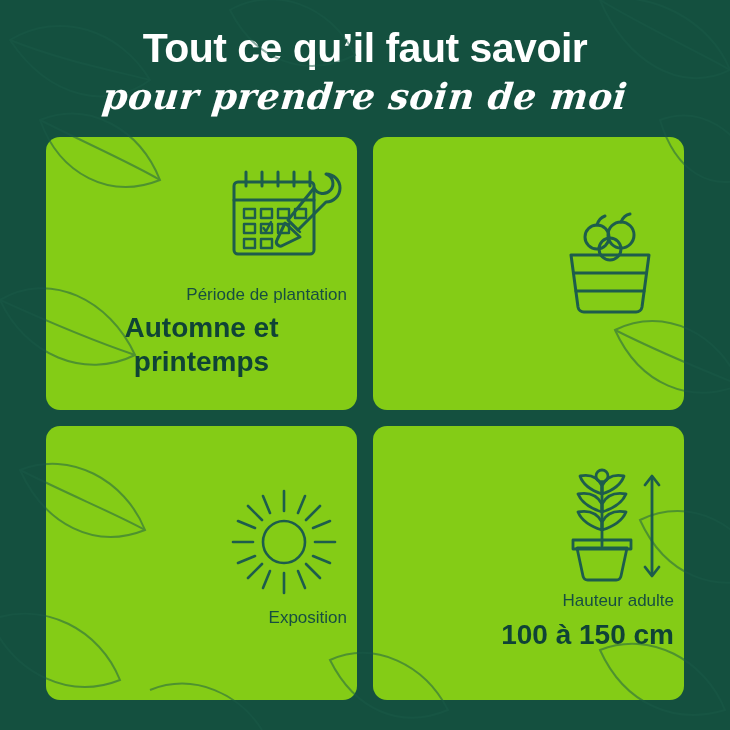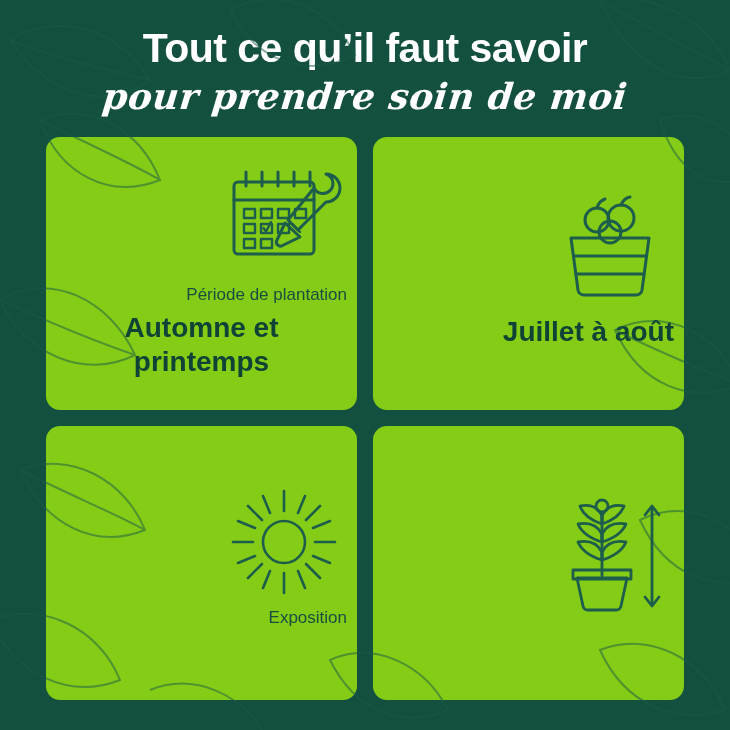--- a/index.html
+++ b/index.html
@@ -175,21 +175,20 @@
           <circle cx="48" cy="26" r="12"></circle>
           <circle cx="72" cy="24" r="13"></circle>
           <circle cx="61" cy="38" r="11"></circle>
           <path d="M48 14 q2 -7 8 -9"></path>
           <path d="M72 11 q3 -7 9 -8"></path>
           <path d="M22 44 h78 l-7 52 a6 6 0 0 1 -6 5 H35 a6 6 0 0 1 -6 -5 Z"></path>
           <path d="M25 62 h72"></path>
           <path d="M27 80 h68"></path>
         </svg>
       </div>
-      <div class="card-value">Juillet à août</div>
     </div>
 
     <div class="card">
       <div class="card-icon">
         <svg width="125" height="115" viewBox="0 0 125 115" fill="none" stroke="#1d5d4c" stroke-width="2.6" stroke-linecap="round" xmlns="http://www.w3.org/2000/svg">
           <circle cx="62" cy="57" r="21"></circle>
           <line x1="62" y1="6" x2="62" y2="26"></line>
           <line x1="62" y1="88" x2="62" y2="108"></line>
           <line x1="11" y1="57" x2="31" y2="57"></line>
           <line x1="93" y1="57" x2="113" y2="57"></line>
@@ -221,16 +220,18 @@
           <path d="M53 48 q19 -6 24 -18 q-17 -3 -24 10 Z"></path>
           <path d="M53 66 q-19 -6 -24 -18 q17 -3 24 10 Z"></path>
           <path d="M53 66 q19 -6 24 -18 q-17 -3 -24 10 Z"></path>
           <path d="M28 84 h50 l-6 28 a5 5 0 0 1 -5 4 H39 a5 5 0 0 1 -5 -4 Z"></path>
           <path d="M24 76 h58 v9 H24 Z"></path>
           <line x1="103" y1="14" x2="103" y2="110"></line>
           <polyline points="96,21 103,12 110,21"></polyline>
           <polyline points="96,103 103,112 110,103"></polyline>
         </svg>
       </div>
+      <div class="card-label">Hauteur adulte</div>
+      <div class="card-value">100 à 150 cm</div>
     </div>
 
   </div>
 </div>
 
 </body></html>

